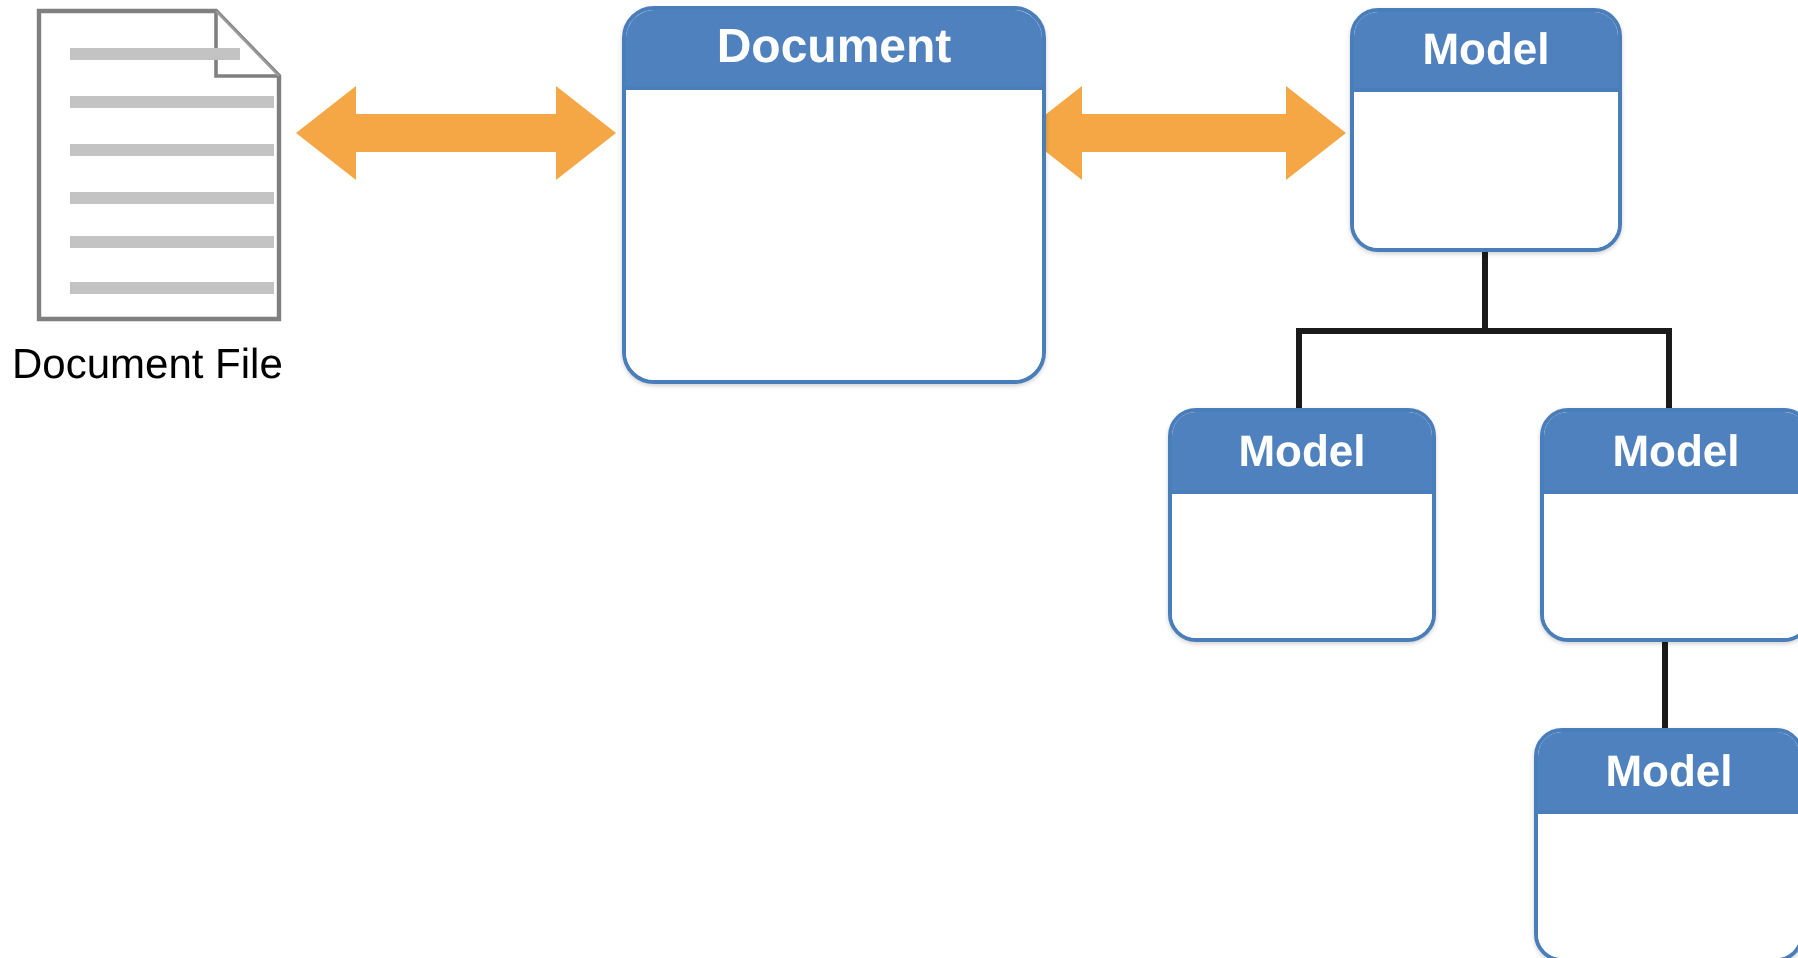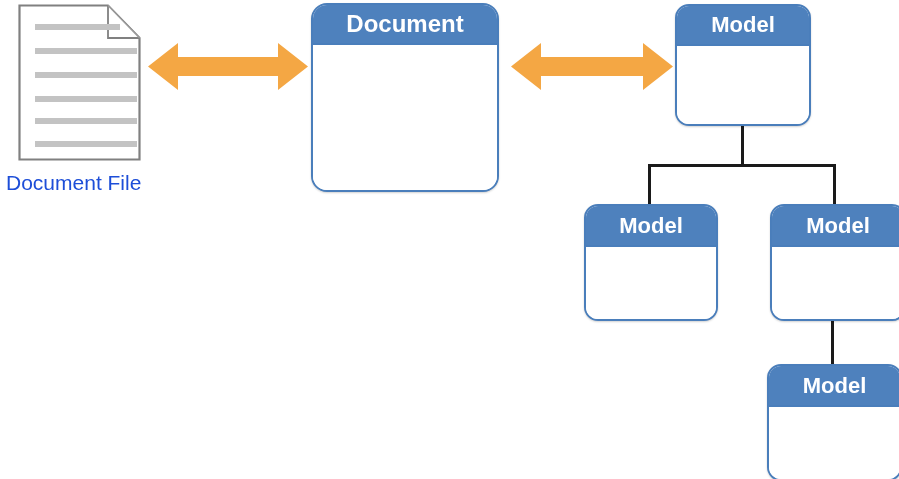--- a/index.html
+++ b/index.html
@@ -25,21 +25,21 @@
     height: 157px;
   }
   .doc-icon svg { display: block; }
 
   .doc-file-label {
     position: absolute;
     left: 6px;
     top: 171px;
     font-size: 21px;
     font-weight: 400;
-    color: #1d4ed8;
+    color: #000000;
     white-space: nowrap;
     letter-spacing: 0px;
   }
 
   
   .arrow {
     position: absolute;
   }
   .arrow svg { display: block; }
 
@@ -67,21 +67,21 @@
   }
   .node .node-body {
     width: 100%;
     background: #ffffff;
   }
 
   
   #node-document {
     left: 311px;
     top: 3px;
-    width: 188px;
+    width: 212px;
     height: 189px;
     border-radius: 16px;
   }
   #node-document .node-header {
     height: 40px;
     font-size: 24px;
   }
   #node-document .node-body { height: 145px; }
 
   

